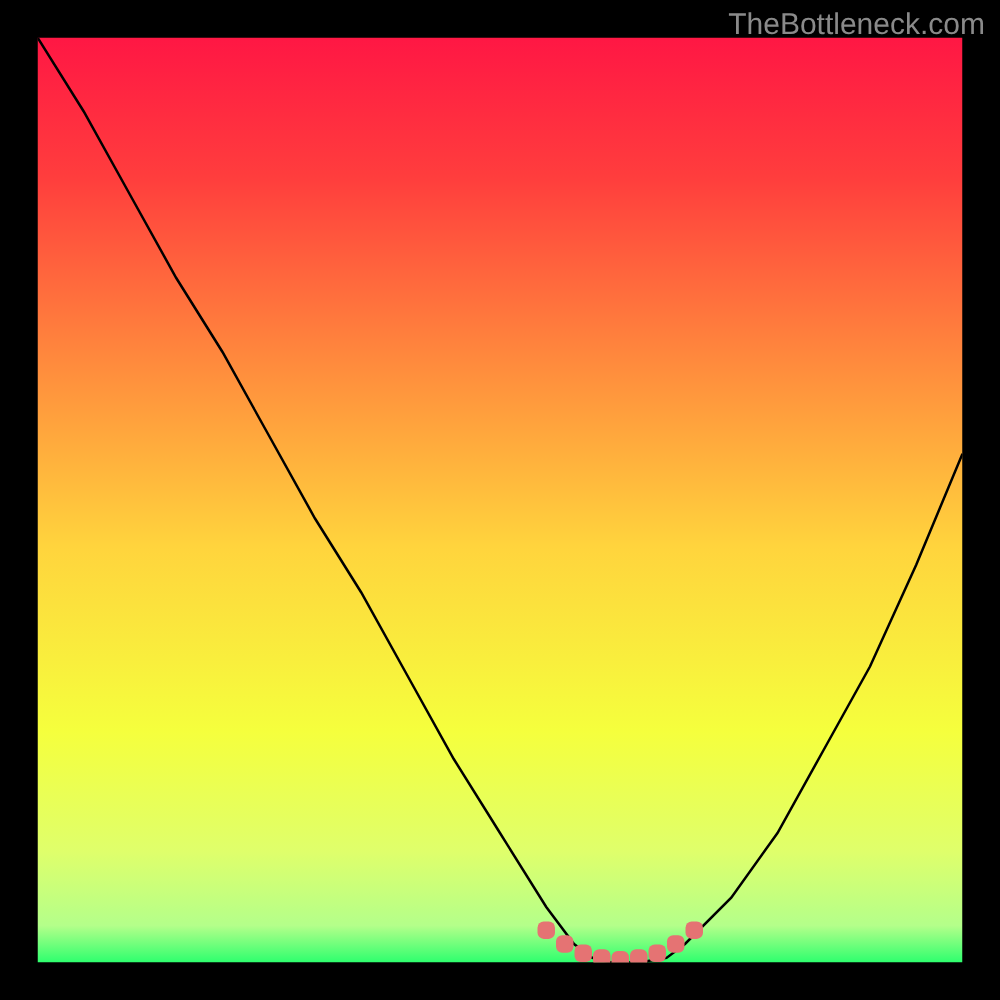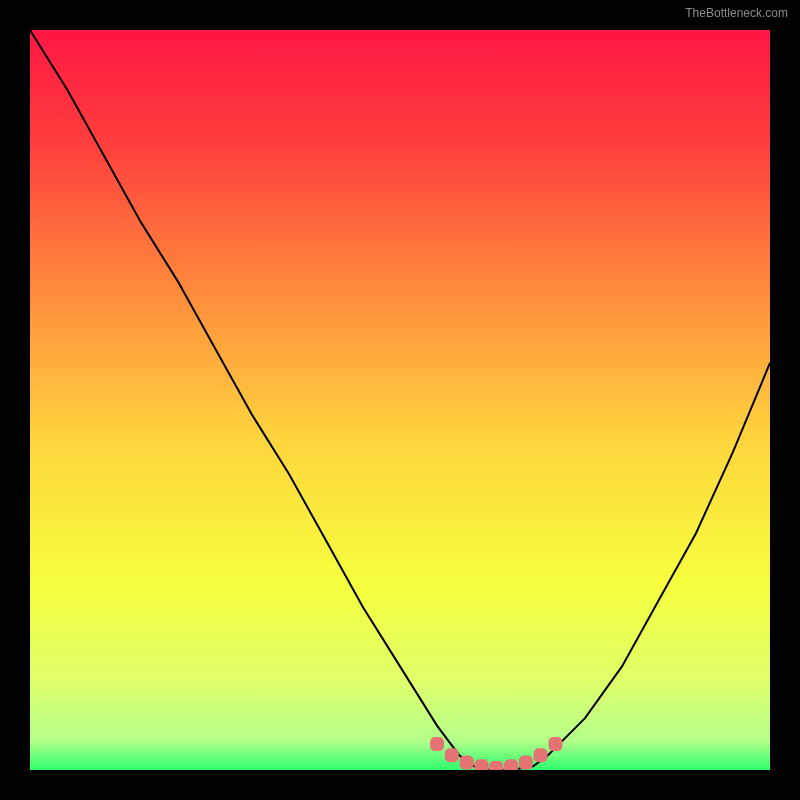--- a/index.html
+++ b/index.html
@@ -9,21 +9,21 @@
     background: #000;
     position: relative;
     overflow: hidden;
     font-family: Arial, sans-serif;
   }
   .watermark {
     position: absolute;
     top: 6px;
     right: 12px;
     color: #8a8a8a;
-    font-size: 12px;
+    font-size: 24px;
     font-weight: 500;
     z-index: 10;
     text-align: right;
   }
   .chart-area {
     position: absolute;
     left: 30px;
     top: 30px;
     width: 740px;
     height: 740px;

